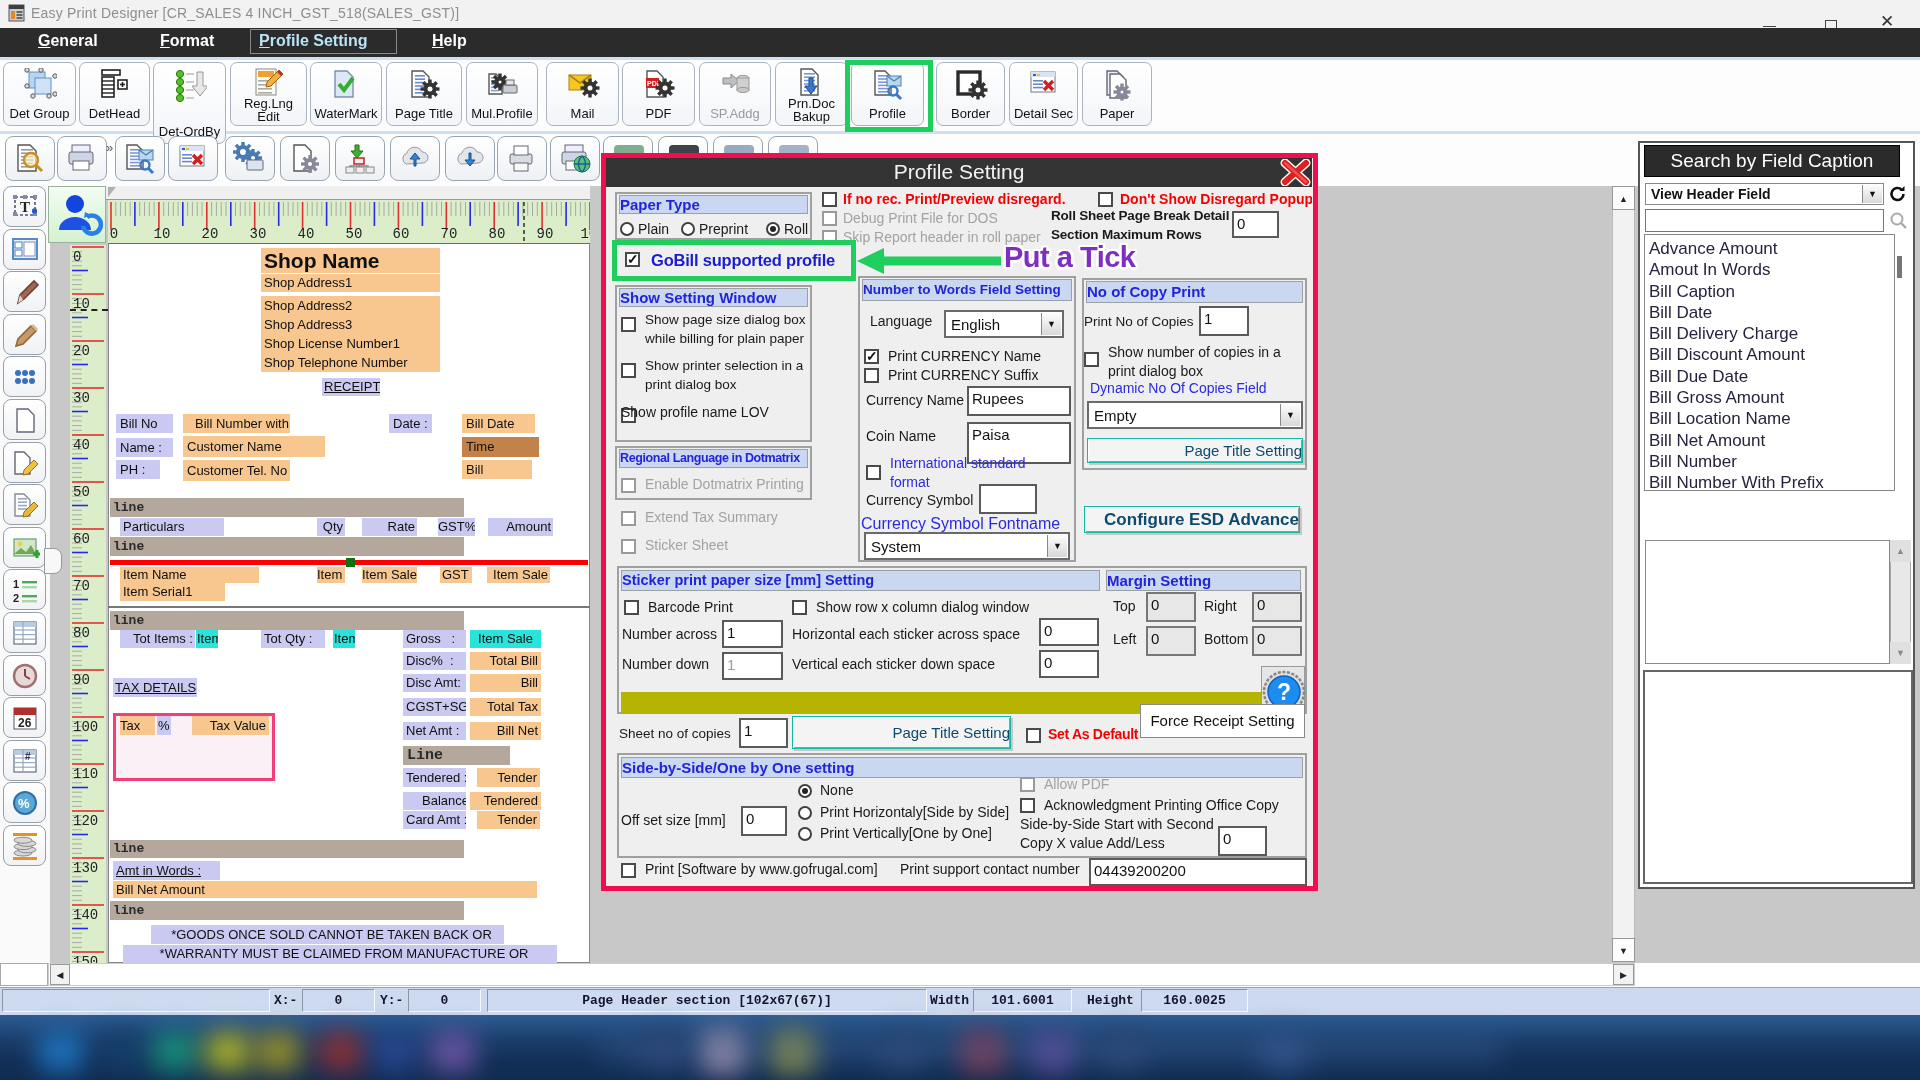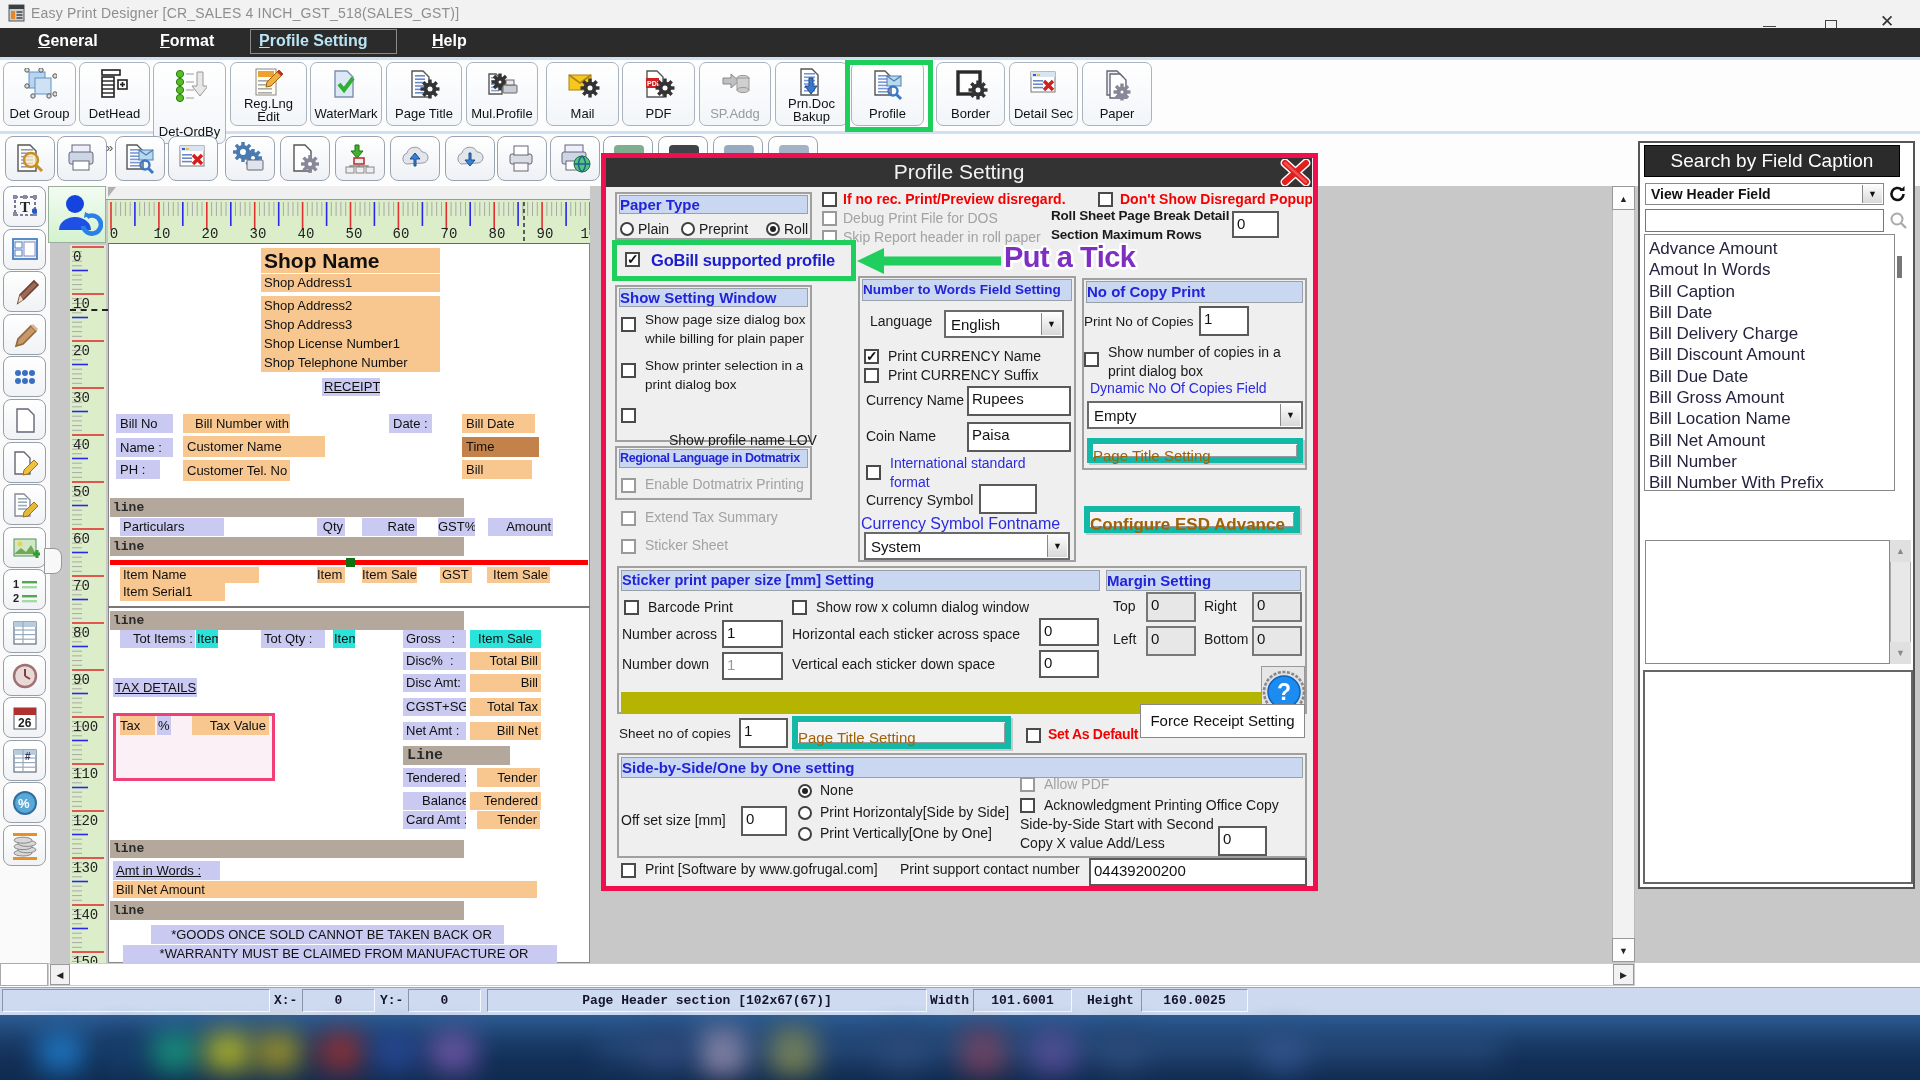--- a/index.html
+++ b/index.html
@@ -22,21 +22,21 @@
 .grp{position:absolute;border:2px solid #a0a0a0}
 .lab{position:absolute;font-size:14px;color:#1a1a1a;white-space:nowrap}
 .lab.b{font-weight:bold}
 .lab.red{color:#f50000;font-weight:bold}
 .lab.blue{color:#2a2ae0}
 .lab.dim{color:#a2a2a2}
 .ddl{position:absolute;background:#fff;border:2px solid #6a6a6a;font-size:15px;color:#111}
 .ddl .tx{position:absolute;left:5px;top:50%;transform:translateY(-50%)}
 .ddl .ar{position:absolute;right:1px;top:1px;bottom:1px;width:20px;background:linear-gradient(#fdfdfd,#d8d8d8);border-left:1px solid #888;text-align:center;color:#111}
 .ddl .ar::after{content:"\25BC";font-size:9px;position:absolute;left:0;right:0;top:50%;transform:translateY(-50%)}
-.btn3{position:absolute;background:#f4f4f4;border:6px solid #14b8a6;box-shadow:1px 1px 0 #fff inset,-1px -1px 0 #9a9a9a inset,2px 2px 0 #c8c8c8;text-align:left;color:#a16207;font-size:15px}
+.btn3{position:absolute;background:#f4f4f4;border:1px solid #14b8a6;box-shadow:1px 1px 0 #fff inset,-1px -1px 0 #9a9a9a inset,2px 2px 0 #c8c8c8;text-align:right;color:#0c4a6e;font-size:15px}
 
 .f{position:absolute;font-size:13px;color:#101010;line-height:19px;white-space:nowrap;overflow:hidden}
 .fo{background:#f7c78f}
 .fp{background:#c9c9f1}
 .fc{background:#2ae4dc}
 .fbar{background:#b3a89b;font-family:"Liberation Mono",monospace;font-weight:bold;font-size:14px;color:#2a2a2a}
 .sb-box{position:absolute;background:#cddaef;border-top:1px solid #8a94a6;border-left:1px solid #8a94a6;border-bottom:1px solid #f6f9ff;border-right:1px solid #f6f9ff;font-family:"Liberation Mono",monospace;font-size:13px;font-weight:bold;color:#14142e;line-height:21px;text-align:center;white-space:nowrap}
 .sb-lab{position:absolute;font-family:"Liberation Mono",monospace;font-size:13px;font-weight:bold;color:#14142e;line-height:23px}
 </style></head><body>
 <div id="app">
@@ -1031,21 +1031,21 @@
 <path d="M0 15 L27 2 V10.5 H144 V19.5 H27 V28 Z" fill="#1fce5c"></path>
     </svg>
 <div class="abs" style="left:1004px;top:241px;font-size:29px;font-weight:800;letter-spacing:-0.5px;color:#7e2fc2;z-index:11;text-shadow:-2px -2px 0 #fff,2px -2px 0 #fff,-2px 2px 0 #fff,2px 2px 0 #fff,0 -2.5px 0 #fff,0 2.5px 0 #fff,-2.5px 0 0 #fff,2.5px 0 0 #fff">Put a Tick</div>
 <div class="grp" style="left:615px;top:285px;width:197px;height:157px;z-index:11"></div>
 <div class="hdr" style="left:619px;top:288px;width:189px;height:19px;line-height:17px;font-size:15px;z-index:11">Show Setting Window</div>
 <div class="cb" style="left:621px;top:317px;z-index:11"></div>
 <div class="lab" style="left:645px;top:310px;width:182px;white-space:normal;line-height:19px;font-size:13.5px;z-index:11">Show page size dialog box while billing for plain paper</div>
 <div class="cb" style="left:621px;top:363px;z-index:11"></div>
 <div class="lab" style="left:645px;top:356px;width:182px;white-space:normal;line-height:19px;font-size:13.5px;z-index:11">Show printer selection in a print dialog box</div>
 <div class="cb" style="left:621px;top:408px;z-index:11"></div>
-<div class="lab " style="left:669px;top:404px;font-size:14px;z-index:11;margin-top:28px;">Show profile name LOV</div>
+<div class="lab " style="left:621px;top:404px;font-size:14px;z-index:11;">Show profile name LOV</div>
 <div class="grp" style="left:615px;top:446px;width:197px;height:54px;z-index:11"></div>
 <div class="hdr" style="left:619px;top:449px;width:189px;height:19px;line-height:17px;font-size:12.5px;z-index:11"><span style="letter-spacing:-0.4px">Regional Language in Dotmatrix</span></div>
 <div class="cb dim" style="left:621px;top:478px;z-index:11"></div>
 <div class="lab dim" style="left:645px;top:476px;font-size:14px;z-index:11;">Enable Dotmatrix Printing</div>
 <div class="cb dim" style="left:621px;top:511px;z-index:11"></div>
 <div class="lab dim" style="left:645px;top:509px;font-size:14px;z-index:11;">Extend Tax Summary</div>
 <div class="cb dim" style="left:621px;top:539px;z-index:11"></div>
 <div class="lab dim" style="left:645px;top:537px;font-size:14px;z-index:11;">Sticker Sheet</div>
 <div class="grp" style="left:858px;top:276px;width:218px;height:286px;z-index:11"></div>
 <div class="hdr" style="left:862px;top:279px;width:210px;height:22px;line-height:20px;font-size:13.5px;z-index:11">Number to Words Field Setting</div>
@@ -1054,21 +1054,21 @@
       <div class="tx">English</div>
       <div class="ar"></div>
     </div>
 <div class="cb ck" style="left:864px;top:349px;z-index:11"></div>
 <div class="lab " style="left:888px;top:348px;font-size:14px;z-index:11;">Print CURRENCY Name</div>
 <div class="cb" style="left:864px;top:368px;z-index:11"></div>
 <div class="lab " style="left:888px;top:367px;font-size:14px;z-index:11;">Print CURRENCY Suffix</div>
 <div class="lab " style="left:866px;top:392px;font-size:14px;z-index:11;">Currency Name</div>
 <div class="tb" style="left:967px;top:386px;width:104px;height:30px;z-index:11;">Rupees</div>
 <div class="lab " style="left:866px;top:428px;font-size:14px;z-index:11;">Coin Name</div>
-<div class="tb" style="left:967px;top:422px;width:104px;height:30px;z-index:11;">Paisa</div>
+<div class="tb" style="left:967px;top:422px;width:104px;height:42px;z-index:11;">Paisa</div>
 <div class="cb" style="left:866px;top:465px;z-index:11"></div>
 <div class="lab blue" style="left:890px;top:454px;width:170px;white-space:normal;line-height:19px;z-index:11">International standard format</div>
 <div class="lab " style="left:866px;top:492px;font-size:14px;z-index:11;">Currency Symbol</div>
 <div class="tb" style="left:979px;top:484px;width:58px;height:30px;z-index:11;"></div>
 <div class="lab blue" style="left:861px;top:515px;font-size:16px;z-index:11">Currency Symbol Fontname</div>
 <div class="ddl" style="left:864px;top:532px;width:206px;height:28px;z-index:11">
       <div class="tx">System</div>
       <div class="ar"></div>
     </div>
 <div class="grp" style="left:1082px;top:278px;width:225px;height:192px;z-index:11"></div>

